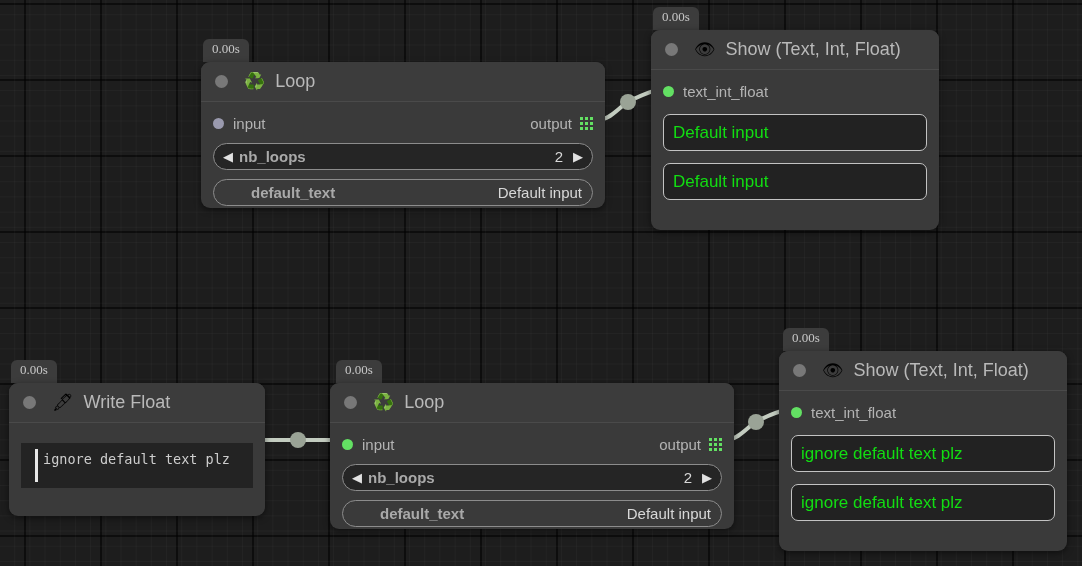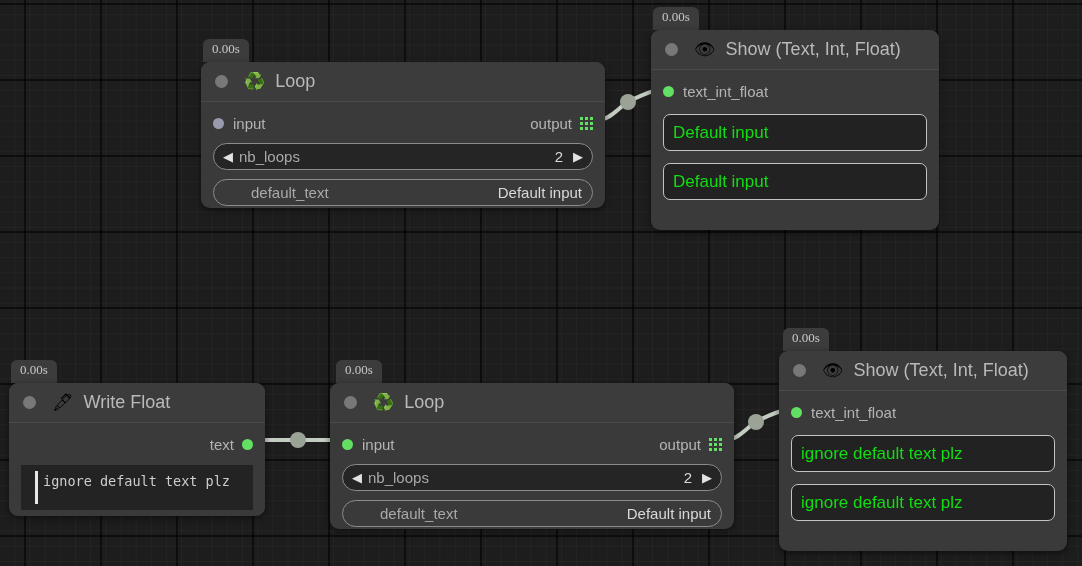--- a/index.html
+++ b/index.html
@@ -108,21 +108,21 @@
     margin-top: 9px;
     padding: 0 10px;
     font-size: 15px;
     color: #c9c9c9;
   }
   .pill.stepper { background: #252525; padding: 0 9px; }
   .pill .tri {
     font-size: 13px; color: #e2e2e2; line-height: 1;
     flex: 0 0 auto;
   }
-  .pill .key { color: #a9a9a9; margin-left: 6px; }
+  .pill .key { color: #a9a9a9; margin-left: 6px; font-weight: bold; }
   .pill .key.pad { margin-left: 27px; }
   .pill .val { color: #d8d8d8; }
   .pill .val.pr { margin-right: 10px; }
 
   
   .disp {
     border: 1px solid #c3c3c3;
     border-radius: 7px;
     background: #222222;
     color: #12dd12;
@@ -238,25 +238,20 @@
 
   <div class="time-badge" style="left:11px; top:360px;">0.00s</div>
 
   <div class="node" style="left:9px; top:383px; width:256px; height:133px;">
     <div class="node-head">
       <div class="collapse-dot"></div>
       <div class="head-icon">🖋</div>
       <div class="head-title">Write Float</div>
     </div>
     <div class="node-body">
-      <div class="port-row">
-        <div class="spacer"></div>
-        <div class="port-label right">text</div>
-        <div class="port-dot dot-green"></div>
-      </div>
       <div class="textarea">
         <div class="caret"></div>
         <span>ignore default text plz</span>
       </div>
     </div>
   </div>
 
   <div class="time-badge" style="left:336px; top:360px;">0.00s</div>
 
   <div class="node" style="left:330px; top:383px; width:404px; height:146px;">

